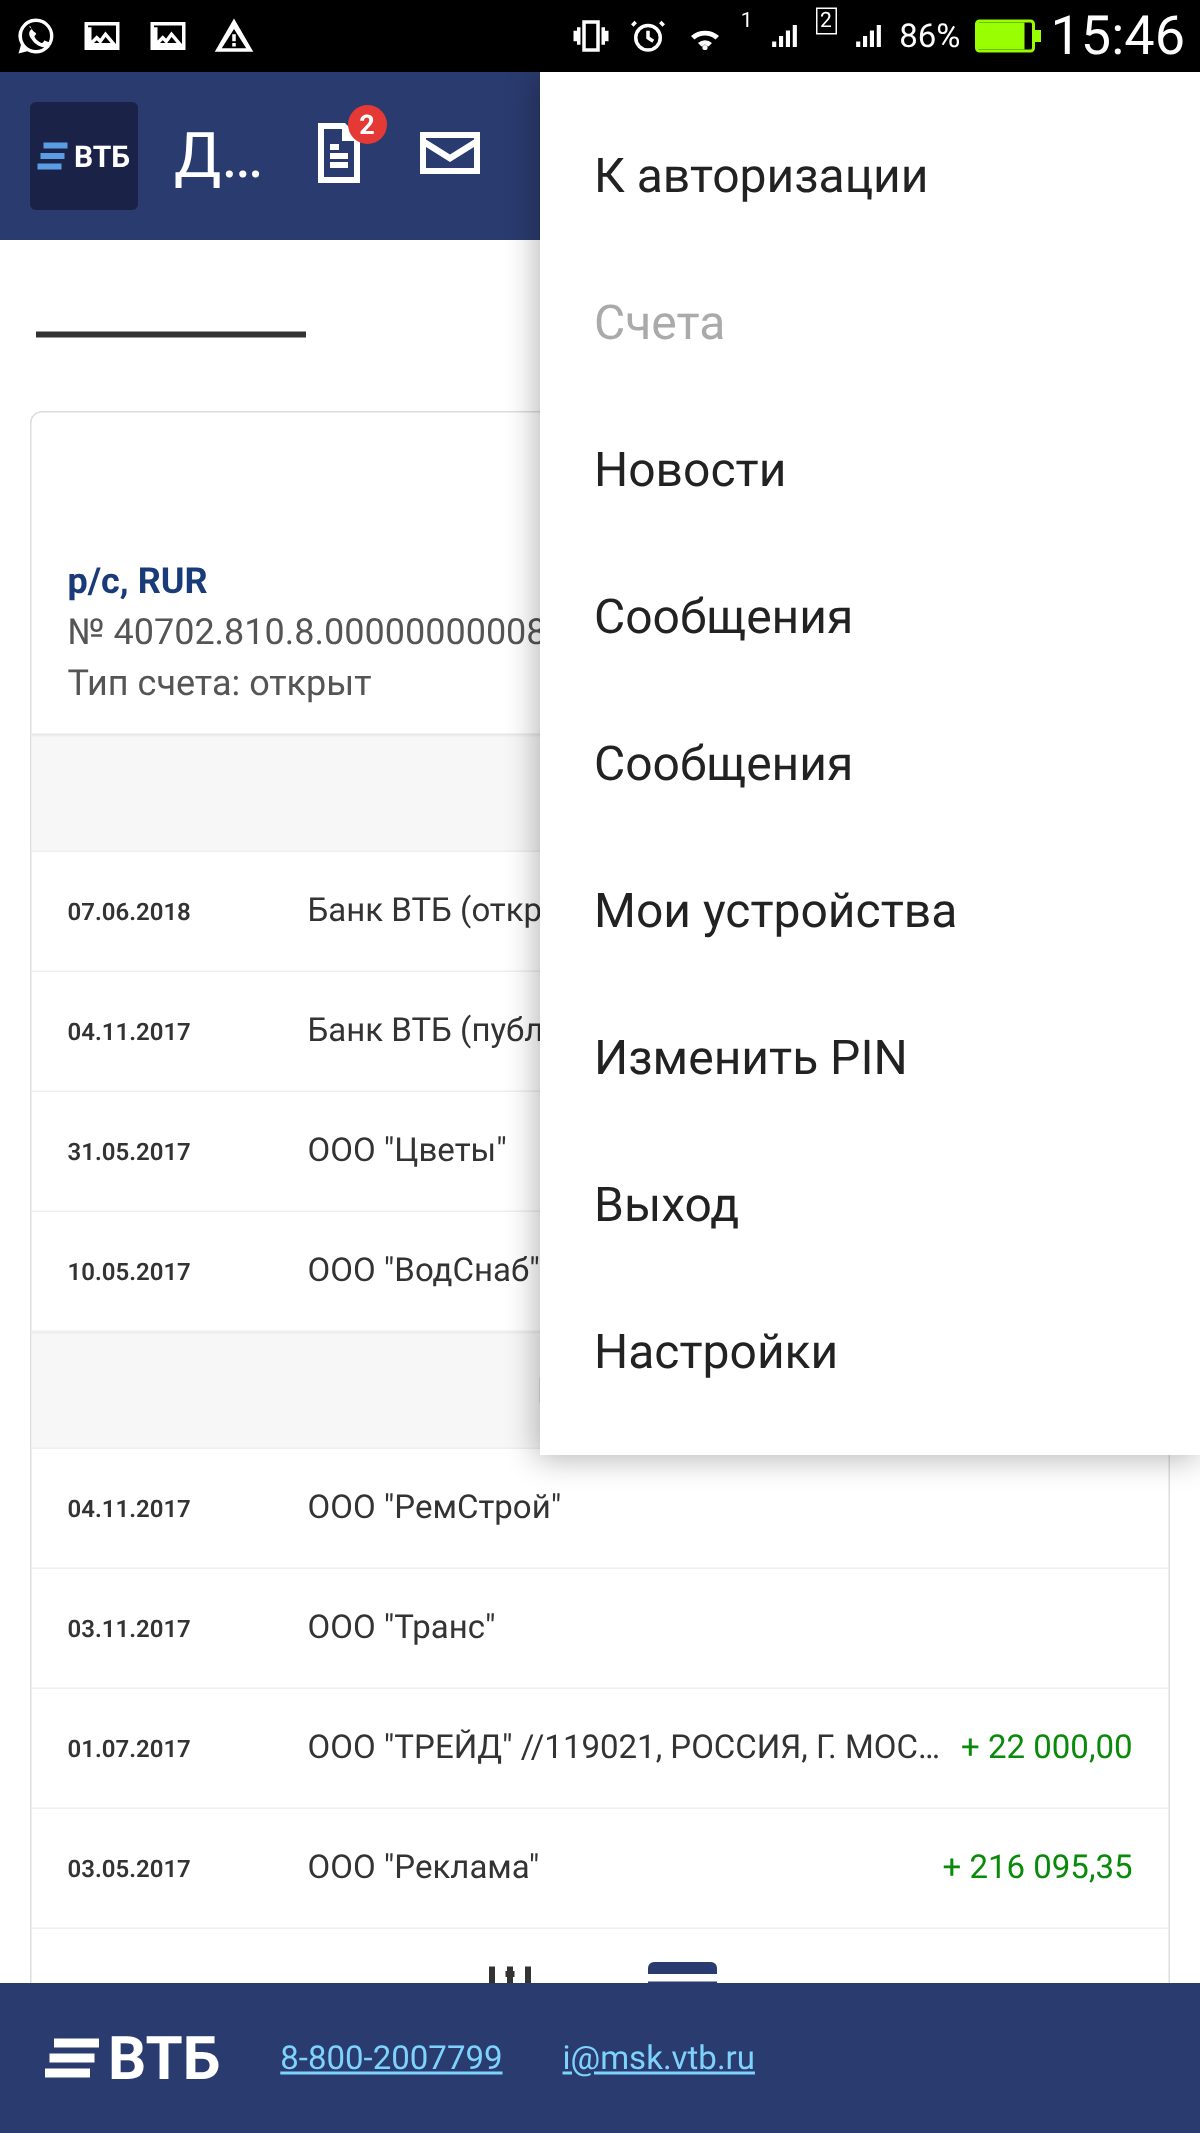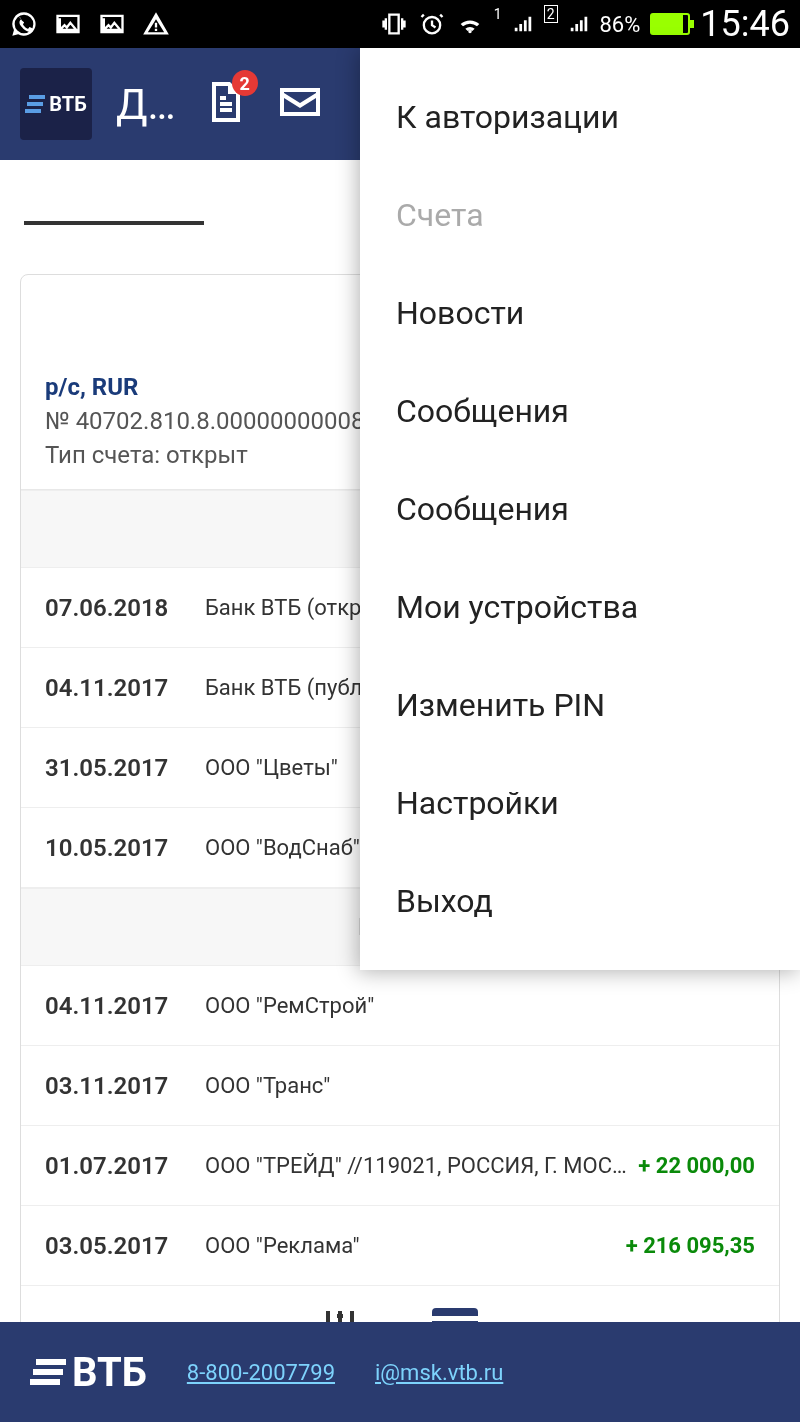--- a/index.html
+++ b/index.html
@@ -33,23 +33,23 @@
 .content { padding: 0; overflow:hidden; }
 .tab-label { text-align:center; font-size:28px; color:#333; padding:40px 0 20px; border-top:1px solid #fff; position:relative;}
 .tab-underline { position:absolute; left:24px; top:60px; width:180px; height:4px; background:#333;}
 .card { margin: 20px 20px 0; border:1px solid #ddd; border-radius:8px; overflow:hidden; }
 .card-head { text-align:center; padding:24px 0; font-size:26px; color:#444; font-weight:500; }
 .account-info { padding: 20px 24px; border-bottom:1px solid #e8e8e8;}
 .account-type { color:#1a3b7a; font-weight:bold; font-size:24px; }
 .account-line { color:#555; font-size:24px; margin-top:6px; }
 .section-h { text-align:center; padding:24px 0; font-size:24px; color:#444; background:#f7f7f7; border-top:1px solid #eee; border-bottom:1px solid #eee;}
 .row { display:flex; padding:0 24px; border-bottom:1px solid #eee; height:80px; align-items:center; }
-.row-date { width:160px; font-size:24px; color:#333; font-weight:600; }
+.row-date { width:160px; font-size:16px; color:#333; font-weight:600; }
 .row-desc { flex:1; font-size:22px; color:#333; overflow:hidden; white-space:nowrap; text-overflow:ellipsis; margin-right:10px;}
-.row-amount { font-size:22px; color:#0a8a0a; font-weight:bold;text-align:right; }
+.row-amount { font-size:22px; color:#0a8a0a; font-weight:normal;text-align:right; }
 
 
 .bottom-bar { position:absolute; bottom:0; left:0; right:0; height:100px; background:#2a3b6f; display:flex; align-items:center; padding:0 30px; color:#fff; gap:40px;}
 .btm-logo { display:flex; align-items:center; gap:6px; font-size:40px; font-weight:bold; }
 .btm-bars { display:flex; flex-direction:column; gap:4px;}
 .btm-bars div { height:6px; background:#fff; }
 .btm-bars div:nth-child(1){width:30px;margin-left:6px;}
 .btm-bars div:nth-child(2){width:30px;margin-left:3px;}
 .btm-bars div:nth-child(3){width:30px;}
 .btm-link { color:#7dd3fc; text-decoration:underline; font-size:22px; }
@@ -223,15 +223,15 @@
 </div>
 
 <div class="menu" id="menu">
     <div class="menu-item">К авторизации</div>
     <div class="menu-item disabled">Счета</div>
     <div class="menu-item">Новости</div>
     <div class="menu-item">Сообщения</div>
     <div class="menu-item">Сообщения</div>
     <div class="menu-item">Мои устройства</div>
     <div class="menu-item">Изменить PIN</div>
+    <div class="menu-item">Выход</div>
     <div class="menu-item">Настройки</div>
-    <div class="menu-item">Выход</div>
   </div>
 
 </body></html>

